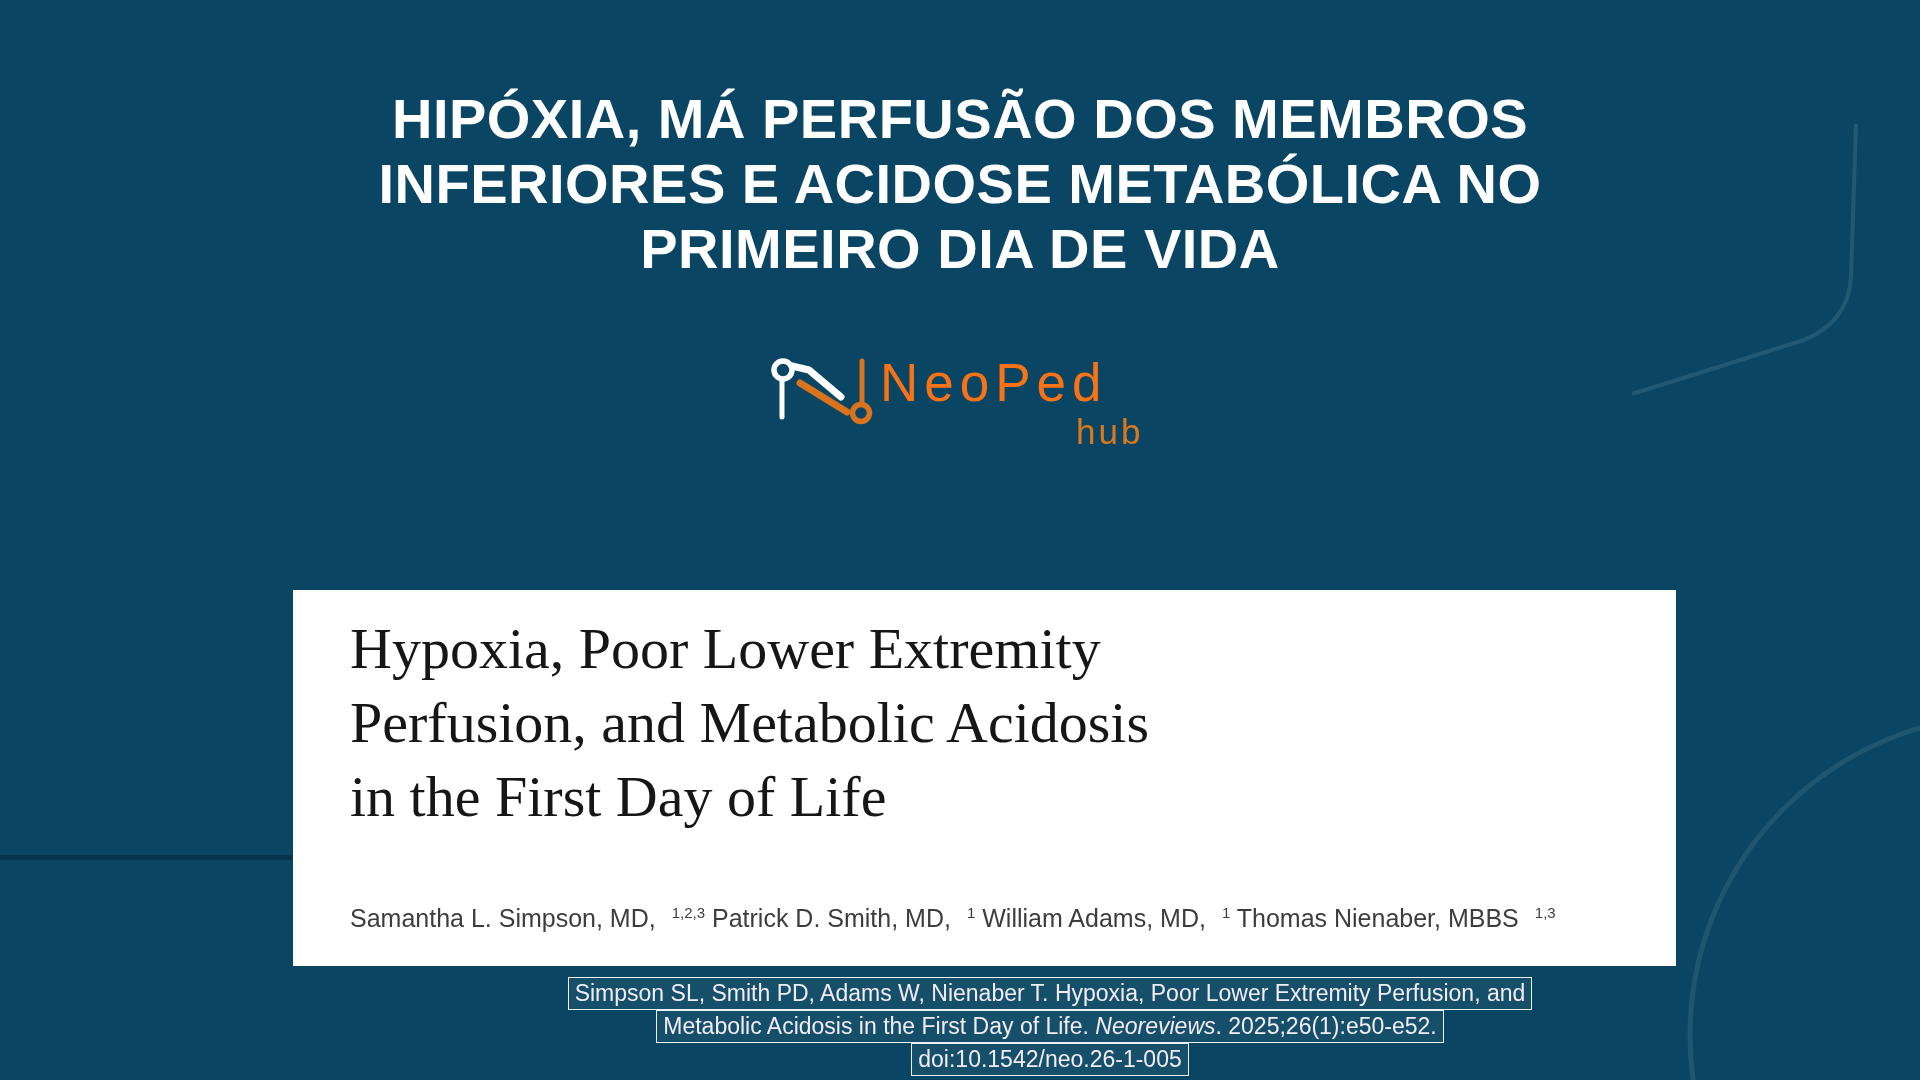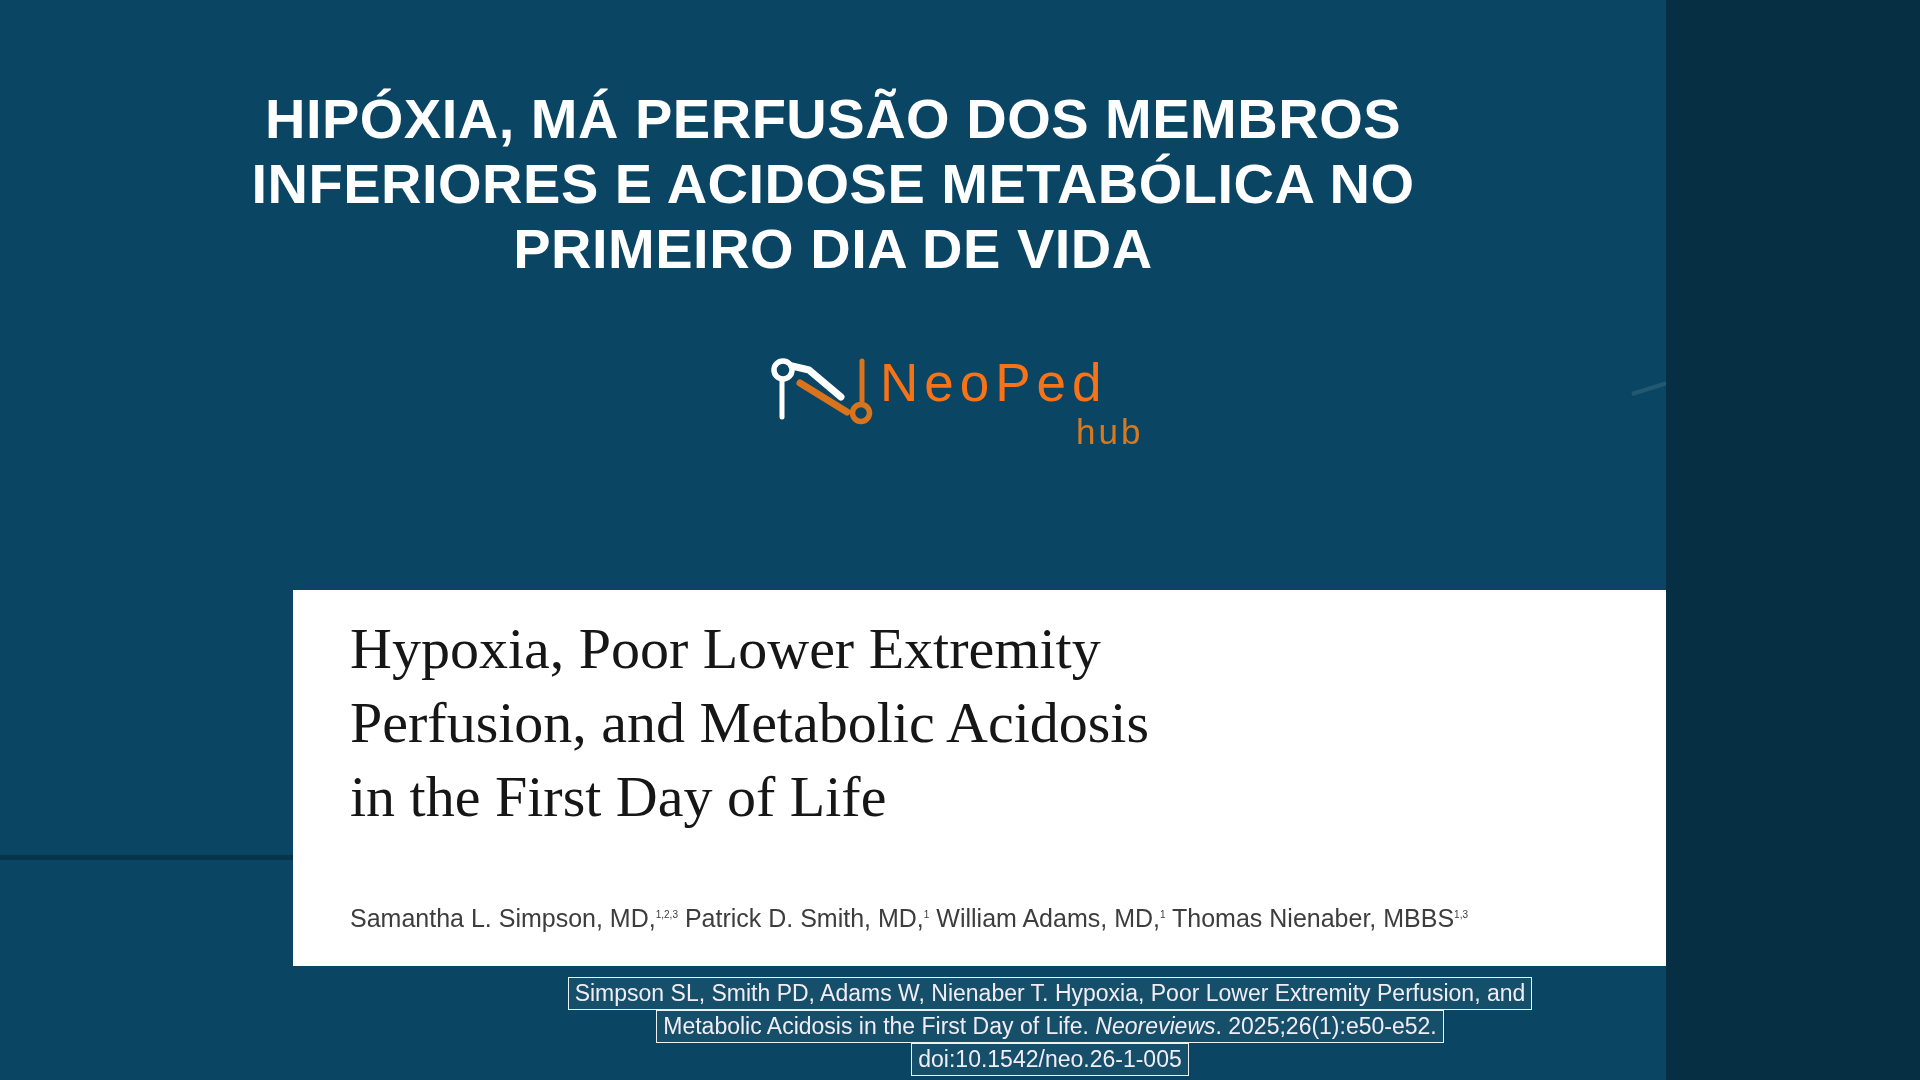--- a/index.html
+++ b/index.html
@@ -1,17 +1,17 @@
 <!DOCTYPE html>
 <html><head>
 <meta charset="utf-8">
 <style>
   html,body{margin:0;padding:0;background:#062f44;}
   .slide{
-    position:relative;width:1666px;height:1080px;overflow:hidden;
+    position:relative;width:1920px;height:1080px;overflow:hidden;
     background:#0a4663;
     font-family:"Liberation Sans",sans-serif;
   }
   .deco{position:absolute;left:0;top:0;width:1920px;height:1080px;pointer-events:none;}
   .pt-title{
     position:absolute;top:86px;left:0;width:100%;
     text-align:center;color:#ffffff;font-weight:bold;
     font-size:56px;line-height:65px;letter-spacing:.5px;
   }
   .logo-mark{position:absolute;left:751px;top:342px;width:124px;height:92px;}
@@ -29,21 +29,21 @@
   }
   .card-title{
     position:absolute;left:57px;top:22px;
     font-family:"Liberation Serif",serif;font-size:58px;line-height:74px;
     color:#161616;white-space:nowrap;
   }
   .card-authors{
     position:absolute;left:57px;top:314px;
     font-size:25px;color:#3d3d3d;white-space:nowrap;
   }
-  .card-authors sup{font-size:10px;line-height:0;}
+  .card-authors sup{font-size:15px;line-height:0;margin-left:16px;}
   .citation{
     position:absolute;top:957px;left:180px;width:1740px;
     text-align:center;
     margin-top:20px;
   }
   .cit-line{line-height:0;}
   .cit-box{
     display:inline-block;
     border:1px solid rgba(255,255,255,.92);
     background:rgba(255,255,255,.05);

